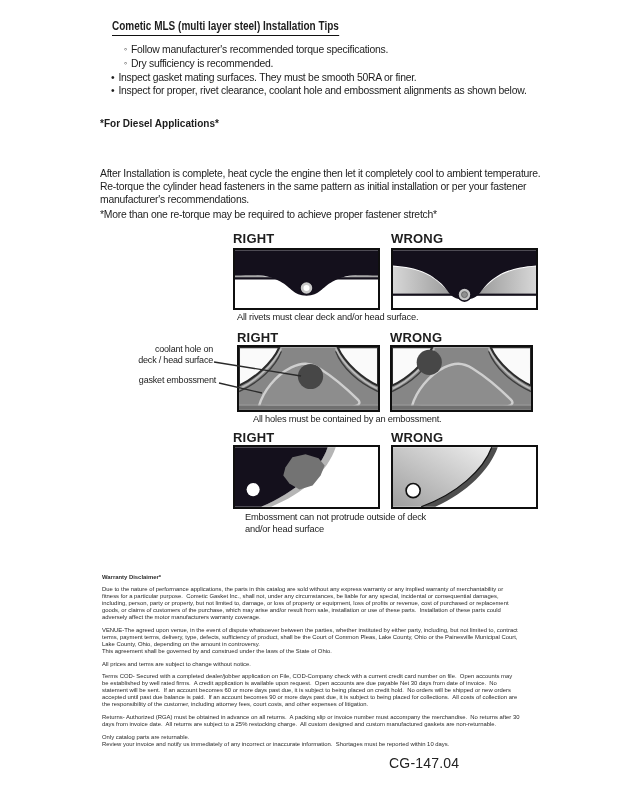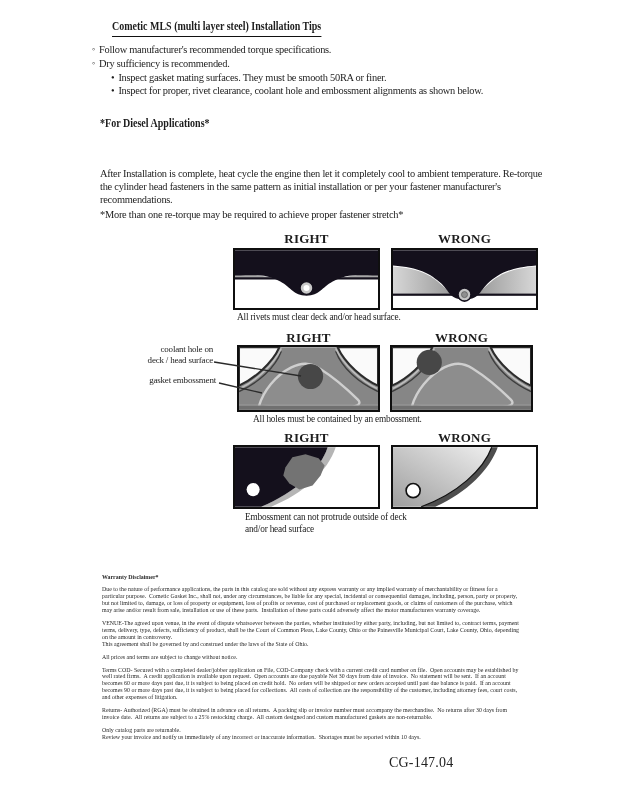--- a/index.html
+++ b/index.html
@@ -1,41 +1,41 @@
 <!DOCTYPE html>
 <html><head>
 <meta charset="utf-8">
 <style>
   html,body{margin:0;padding:0;background:#ffffff;}
   #page{position:relative;width:618px;height:800px;background:#ffffff;overflow:hidden;
-        font-family:Liberation Serif, serif;color:#1d1d1d;}
+        font-family:Liberation Sans, sans-serif;color:#1d1d1d;}
   .pre{white-space:pre-wrap;}
 
   
   #title{position:absolute;left:112px;top:18px;font-size:13.5px;font-weight:bold;
          display:inline-block;border-bottom:1.6px solid #111;padding-bottom:2px;
          transform:scaleX(0.74);transform-origin:left top;white-space:nowrap;}
 
   
   #bullets{position:absolute;left:92px;top:43px;font-size:10.4px;line-height:13px;letter-spacing:-0.25px;}
-  .bullet{white-space:nowrap;}
+  .bullet{white-space:nowrap;margin-left:32px;}
   .bullet::before{content:"◦";margin-right:4px;font-size:9px;position:relative;top:-1px;}
   .subbullet{white-space:nowrap;padding-left:19px;}
   .subbullet::before{content:"•";margin-right:4px;}
 
   
   #diesel-heading{position:absolute;left:100px;top:116px;font-size:11.8px;font-weight:bold;
                   transform:scaleX(0.85);transform-origin:left top;white-space:nowrap;}
   .bodypara{position:absolute;left:100px;width:456px;font-size:10.4px;line-height:13px;letter-spacing:-0.25px;}
   #diesel-p1{top:136px;}
   #diesel-p2{top:167px;}
   #diesel-note{top:208px;white-space:nowrap;}
 
   
-  .dlabel{position:absolute;font-size:13px;font-weight:bold;text-align:center;letter-spacing:0.2px;}
+  .dlabel{position:absolute;font-size:13px;font-weight:bold;letter-spacing:0.2px;}
   .dbox{position:absolute;border:2.5px solid #0f0f0f;box-sizing:border-box;background:#fff;}
   .dbox svg{display:block;width:100%;height:100%;}
   .caption{position:absolute;font-size:9.3px;letter-spacing:-0.2px;white-space:nowrap;line-height:11.5px;}
 
   #lbl-r1{left:233px;top:231px;width:147px;}
   #lbl-w1{left:391px;top:231px;width:147px;}
   #box-r1{left:233px;top:248px;width:147px;height:62px;}
   #box-w1{left:391px;top:248px;width:147px;height:62px;}
   #caption1{left:237px;top:312px;}
 

